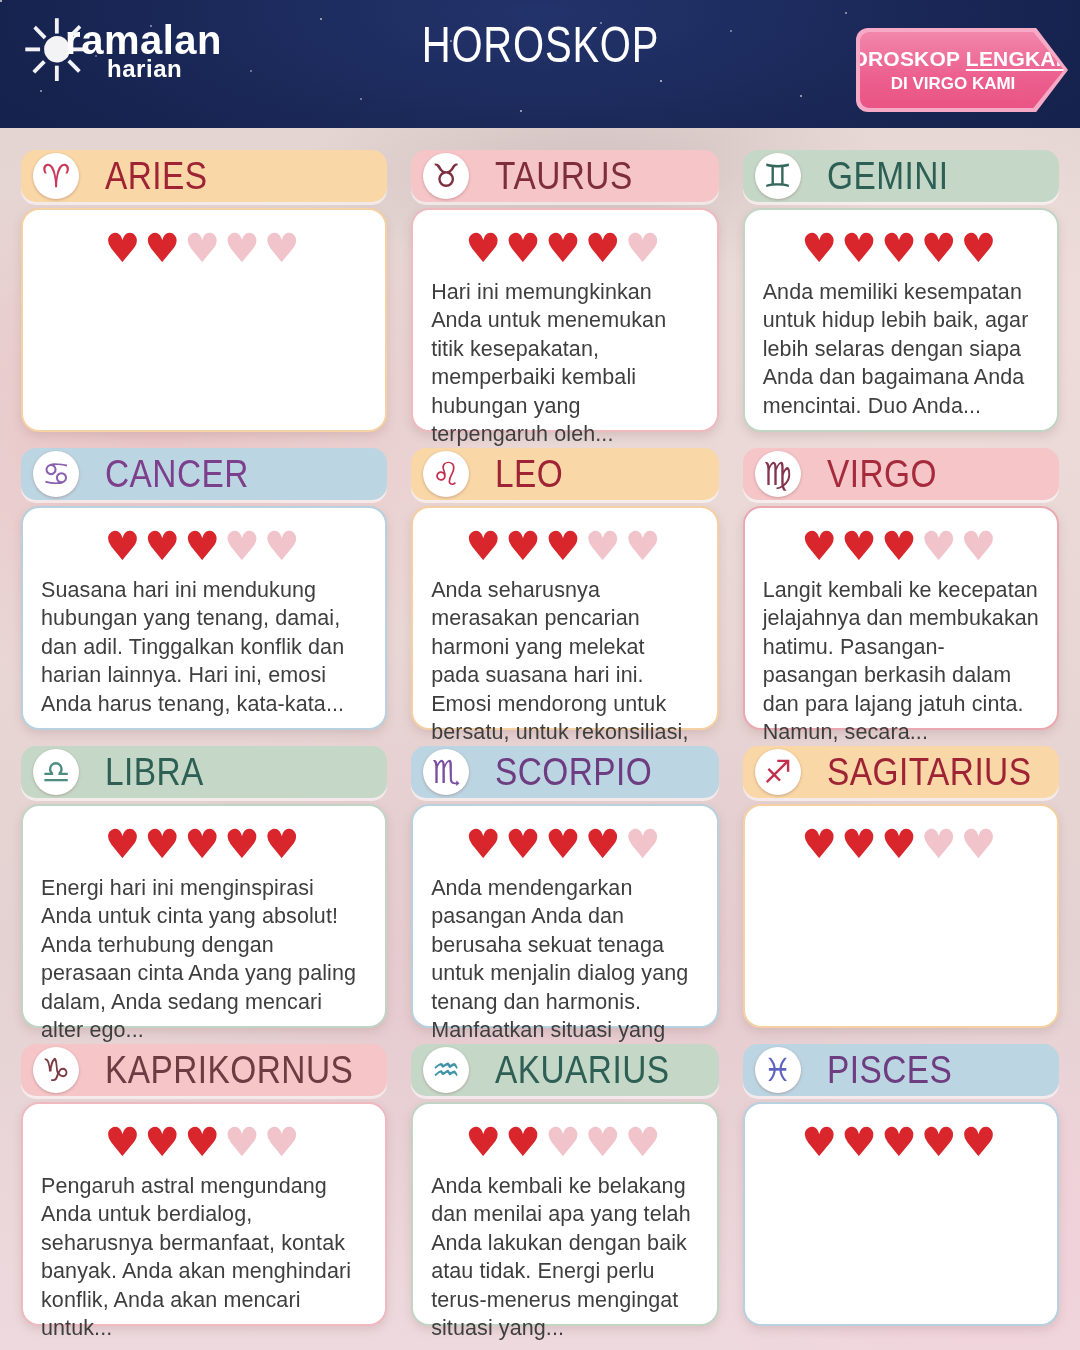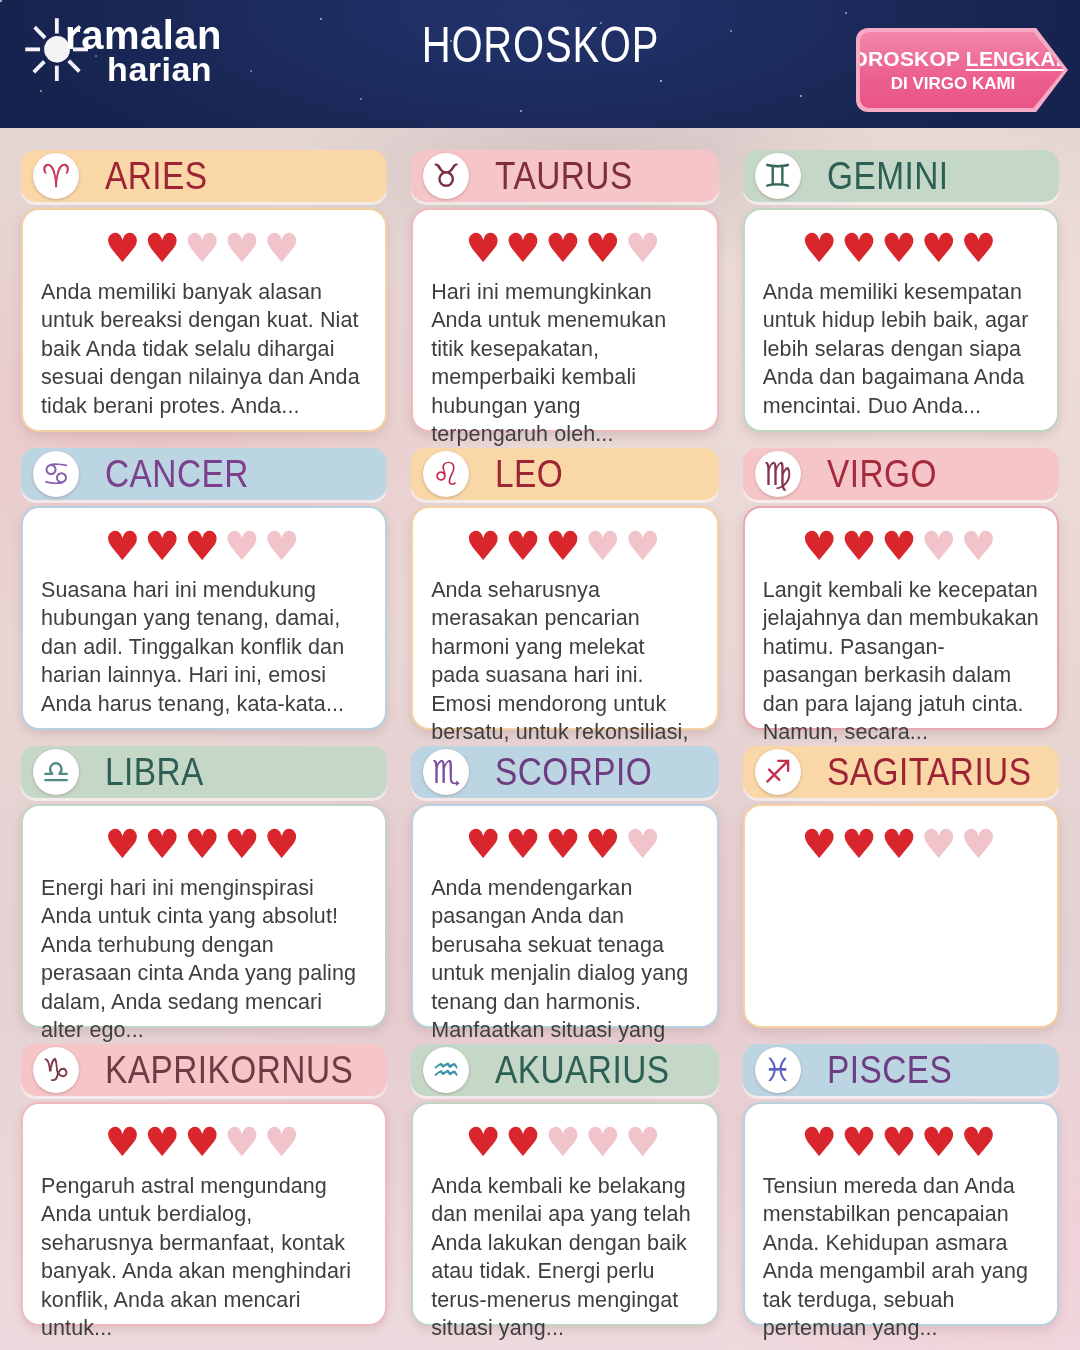--- a/index.html
+++ b/index.html
@@ -31,21 +31,21 @@
       800px 95px 0 rgba(255,255,255,.8), 845px 12px 0 rgba(255,255,255,.7),
       905px 70px 0 rgba(255,255,255,.6), 1005px 30px 0 rgba(255,255,255,.9),
       1040px 100px 0 rgba(255,255,255,.7), 250px 70px 0 rgba(255,255,255,.55),
       150px 25px 0 rgba(255,255,255,.65), 95px 55px 0 rgba(255,255,255,.5),
       985px 88px 0 rgba(255,255,255,.85), 565px 60px 0 rgba(255,255,255,.5);
   }
   .logo{position:absolute;left:18px;top:8px;display:flex;align-items:center;}
   .sun{font-family:"DejaVu Sans",sans-serif;font-size:86px;line-height:1;color:#fff;margin-right:-30px;opacity:.95;}
   .logo-text{line-height:.92;font-weight:bold;letter-spacing:.5px;}
   .logo-line1{font-size:40px;}
-  .logo-line2{font-size:34px;padding-left:42px;}
+  .logo-line2{font-size:24px;padding-left:42px;}
   .banner-center{position:absolute;left:0;right:0;top:0;height:128px;text-align:center;}
   .banner-title{display:inline-block;transform:scaleX(.8);font-size:50px;letter-spacing:1px;margin-top:16px;font-weight:normal;}
   .banner-date{display:block;}
   .banner-date span{display:inline-block;transform:scaleX(.8);font-size:44px;letter-spacing:1px;margin-top:2px;}
   .cta{position:absolute;right:12px;top:28px;width:212px;height:84px;cursor:pointer;}
   .cta .outer{position:absolute;inset:0;border-radius:12px;
     clip-path:polygon(0 0,85% 0,100% 50%,85% 100%,0 100%);
     background:#f7aac6;}
   .cta .inner{position:absolute;inset:4px;border-radius:9px;
     clip-path:polygon(0 0,85% 0,100% 50%,85% 100%,0 100%);
@@ -120,21 +120,20 @@
 <div class="grid">
   <div class="cell">
     <div class="pill" style="background: rgb(249, 215, 166);">
       <span class="icon-badge">
           <span class="glyph" style="color: rgb(201, 58, 92);">♈</span>
         </span>
       <span class="sign-name" style="color: rgb(158, 35, 53);">ARIES</span>
     </div>
     <div class="card" style="border-color: rgb(244, 208, 162);">
       <div class="hearts"><span class="heart red">♥</span><span class="heart red">♥</span><span class="heart pale">♥</span><span class="heart pale">♥</span><span class="heart pale">♥</span></div>
-      <div class="sign-text">Anda memiliki banyak alasan untuk bereaksi dengan kuat. Niat baik Anda tidak selalu dihargai sesuai dengan nilainya dan Anda tidak berani protes. Anda...</div>
     </div>
   </div>
 
   <div class="cell">
     <div class="pill" style="background: rgb(245, 197, 199);">
       <span class="icon-badge">
           <span class="glyph" style="color: rgb(124, 47, 62);">♉</span>
         </span>
       <span class="sign-name" style="color: rgb(126, 45, 61);">TAURUS</span>
     </div>
@@ -262,16 +261,15 @@
 
   <div class="cell">
     <div class="pill" style="background: rgb(188, 213, 226);">
       <span class="icon-badge">
           <span class="glyph" style="color: rgb(95, 99, 192);">♓</span>
         </span>
       <span class="sign-name" style="color: rgb(110, 60, 128);">PISCES</span>
     </div>
     <div class="card" style="border-color: rgb(183, 209, 222);">
       <div class="hearts"><span class="heart red">♥</span><span class="heart red">♥</span><span class="heart red">♥</span><span class="heart red">♥</span><span class="heart red">♥</span></div>
-      <div class="sign-text">Tensiun mereda dan Anda menstabilkan pencapaian Anda. Kehidupan asmara Anda mengambil arah yang tak terduga, sebuah pertemuan yang...</div>
     </div>
   </div>
 </div>
 
 </body></html>

